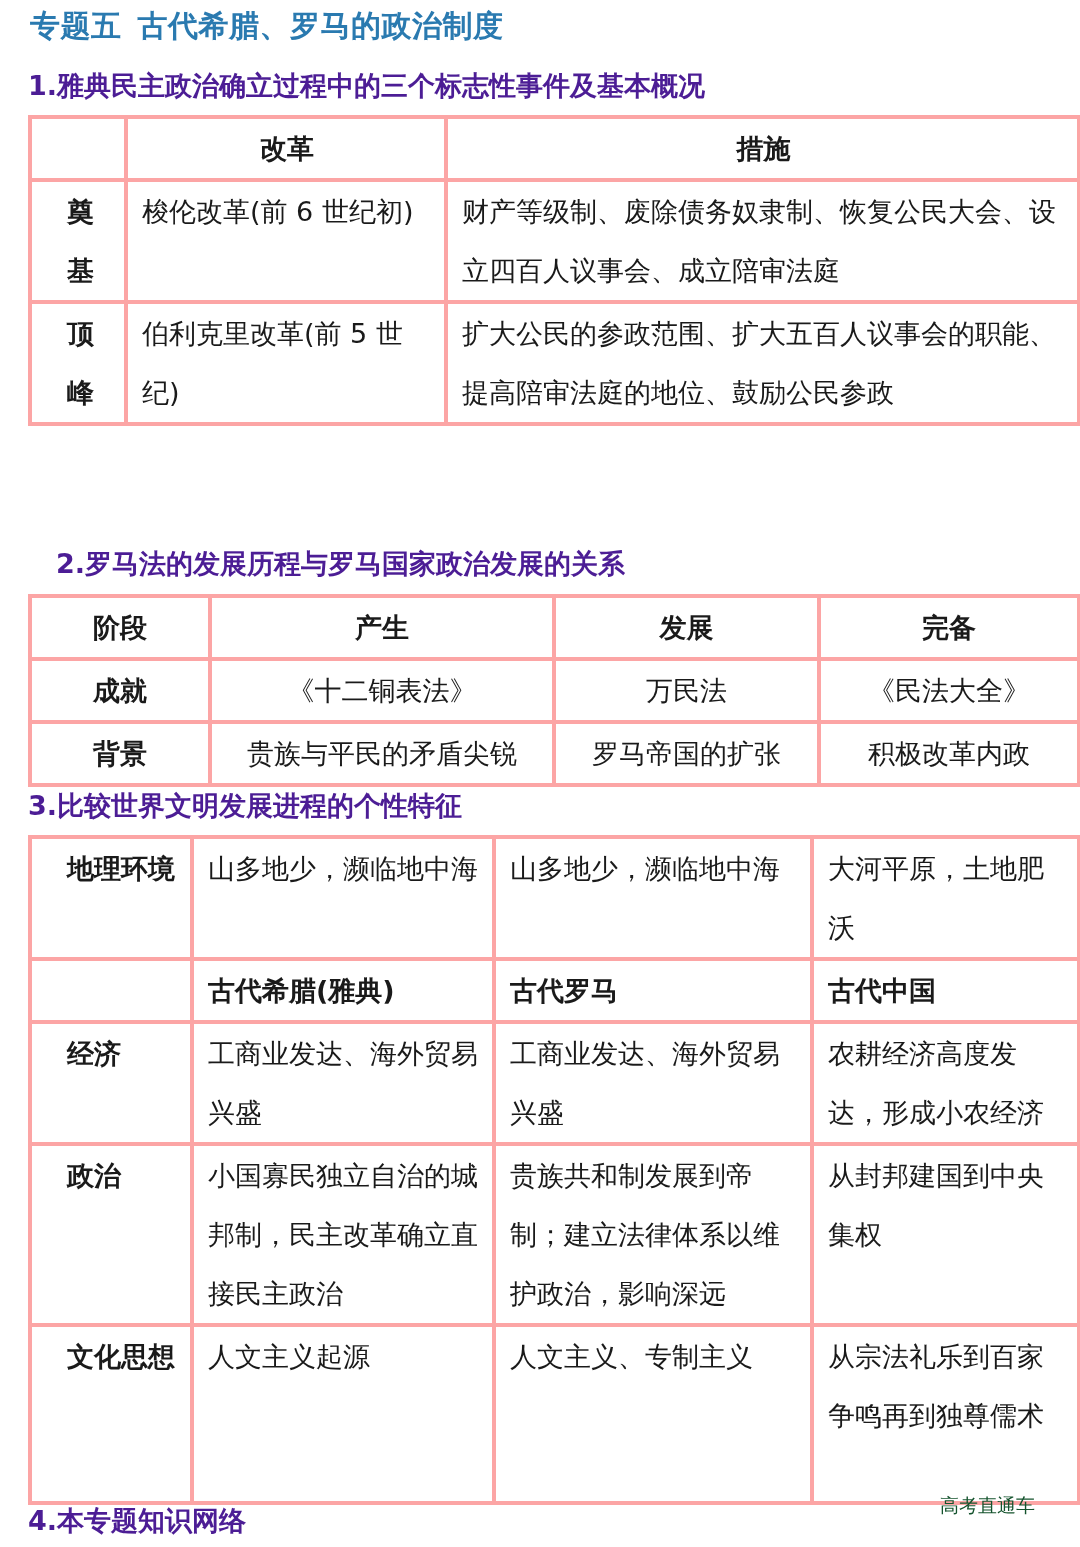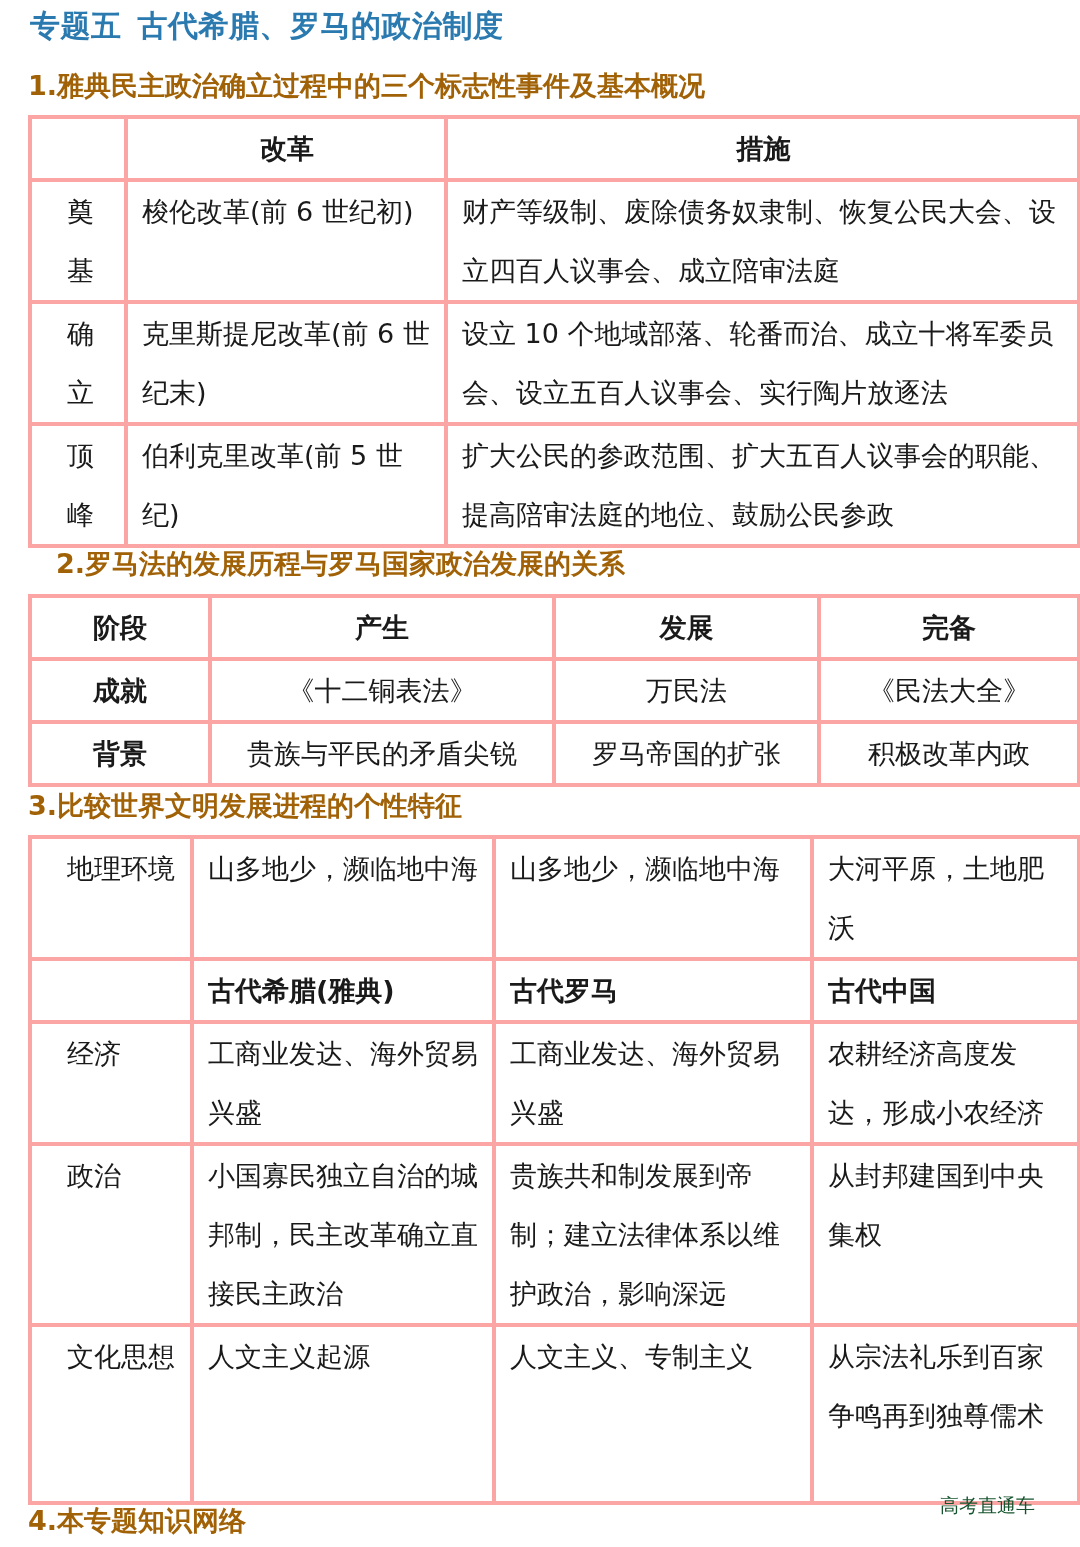--- a/index.html
+++ b/index.html
@@ -6,31 +6,31 @@
   body {
     width:1080px; height:1547px; background:#ffffff; position:relative; overflow:hidden;
     font-family: "DejaVu Sans", "Liberation Sans", sans-serif; color:#1a1a1a;
   }
   .title {
     position:absolute; left:30px; top:6px; font-size:30px; font-weight:bold; color:#2a7ab0;
     letter-spacing:0.5px; white-space:nowrap;
   }
   .title .gap { display:inline-block; width:16px; }
   .heading {
-    position:absolute; left:28px; font-size:27px; font-weight:bold; color:#a16207; white-space:nowrap;
+    position:absolute; left:28px; font-size:27px; font-weight:bold; color:#4c1d95; white-space:nowrap;
   }
   table {
     position:absolute; left:28px; width:1049px; border-collapse:collapse; table-layout:fixed;
   }
   td, th {
     border:4px solid #fca5a5; vertical-align:top; font-size:27px; line-height:59px;
     padding:0 12px 0 14px; font-weight:normal; color:#1a1a1a; word-break:break-all;
   }
   th { font-weight:bold; }
-  .t1 td.lbl, .t3 td.lbl { font-weight:normal;padding-left:35px; }
+  .t1 td.lbl, .t3 td.lbl { font-weight:bold;padding-left:35px; }
   .t1 th { text-align:center; }
   .t2 td, .t2 th { text-align:center; padding:0 9px; }
   .t2 td.lbl { font-weight:bold; }
   .t3 th { text-align:left; }
   .watermark {
     position:absolute; left:940px; top:1493px; font-size:19px; color:#14532d; white-space:nowrap;font-family:Liberation Serif, serif;
   }
 </style>
 </head>
 <body>
@@ -49,25 +49,20 @@
   <tbody>
       <tr style="height:60px">
     <th></th>
     <th>改革</th>
     <th>措施</th>
   </tr>
   <tr style="height:119px">
     <td class="lbl">奠基</td>
     <td>梭伦改革(前 6 世纪初)</td>
     <td>财产等级制、废除债务奴隶制、恢复公民大会、设立四百人议事会、成立陪审法庭</td>
-  </tr>
-  <tr style="height:119px">
-    <td class="lbl">确立</td>
-    <td>克里斯提尼改革(前 6 世纪末)</td>
-    <td>设立 10 个地域部落、轮番而治、成立十将军委员会、设立五百人议事会、实行陶片放逐法</td>
   </tr>
   <tr style="height:119px">
     <td class="lbl">顶峰</td>
     <td>伯利克里改革(前 5 世纪)</td>
     <td>扩大公民的参政范围、扩大五百人议事会的职能、提高陪审法庭的地位、鼓励公民参政</td>
   </tr>
 </tbody>
   </table>
 
 <div class="heading" style="top:546px;margin-left:28px;">2.罗马法的发展历程与罗马国家政治发展的关系</div>

